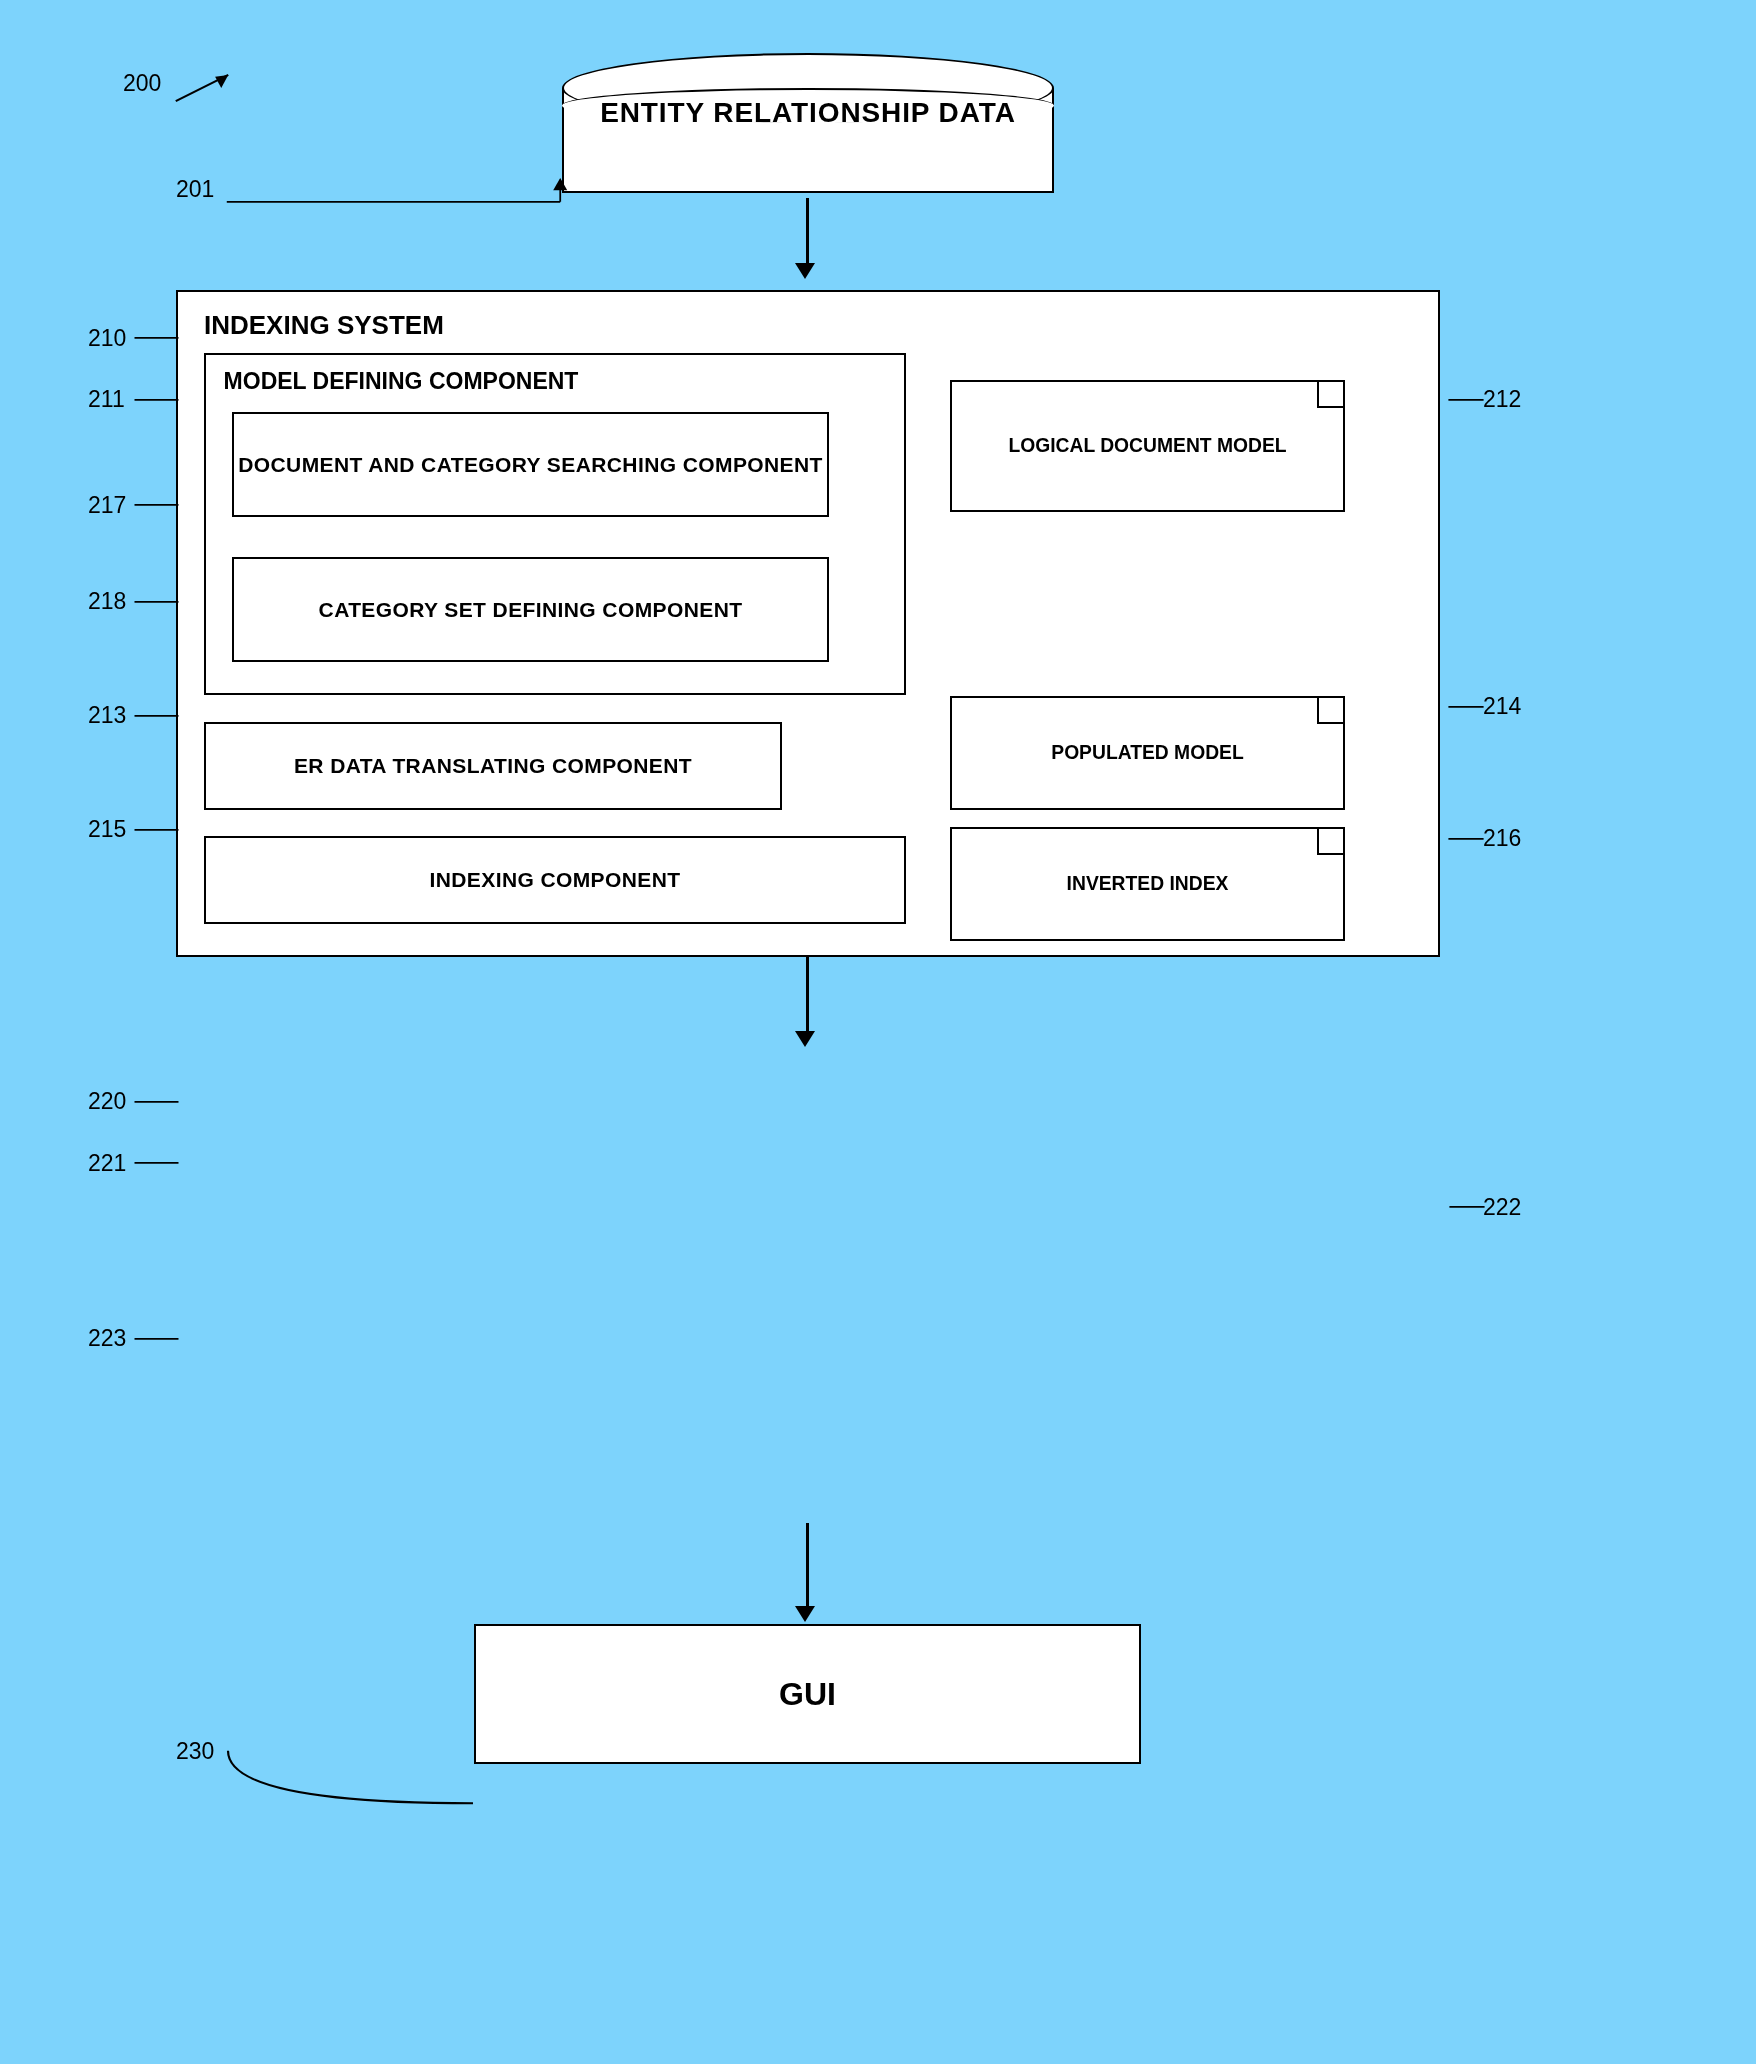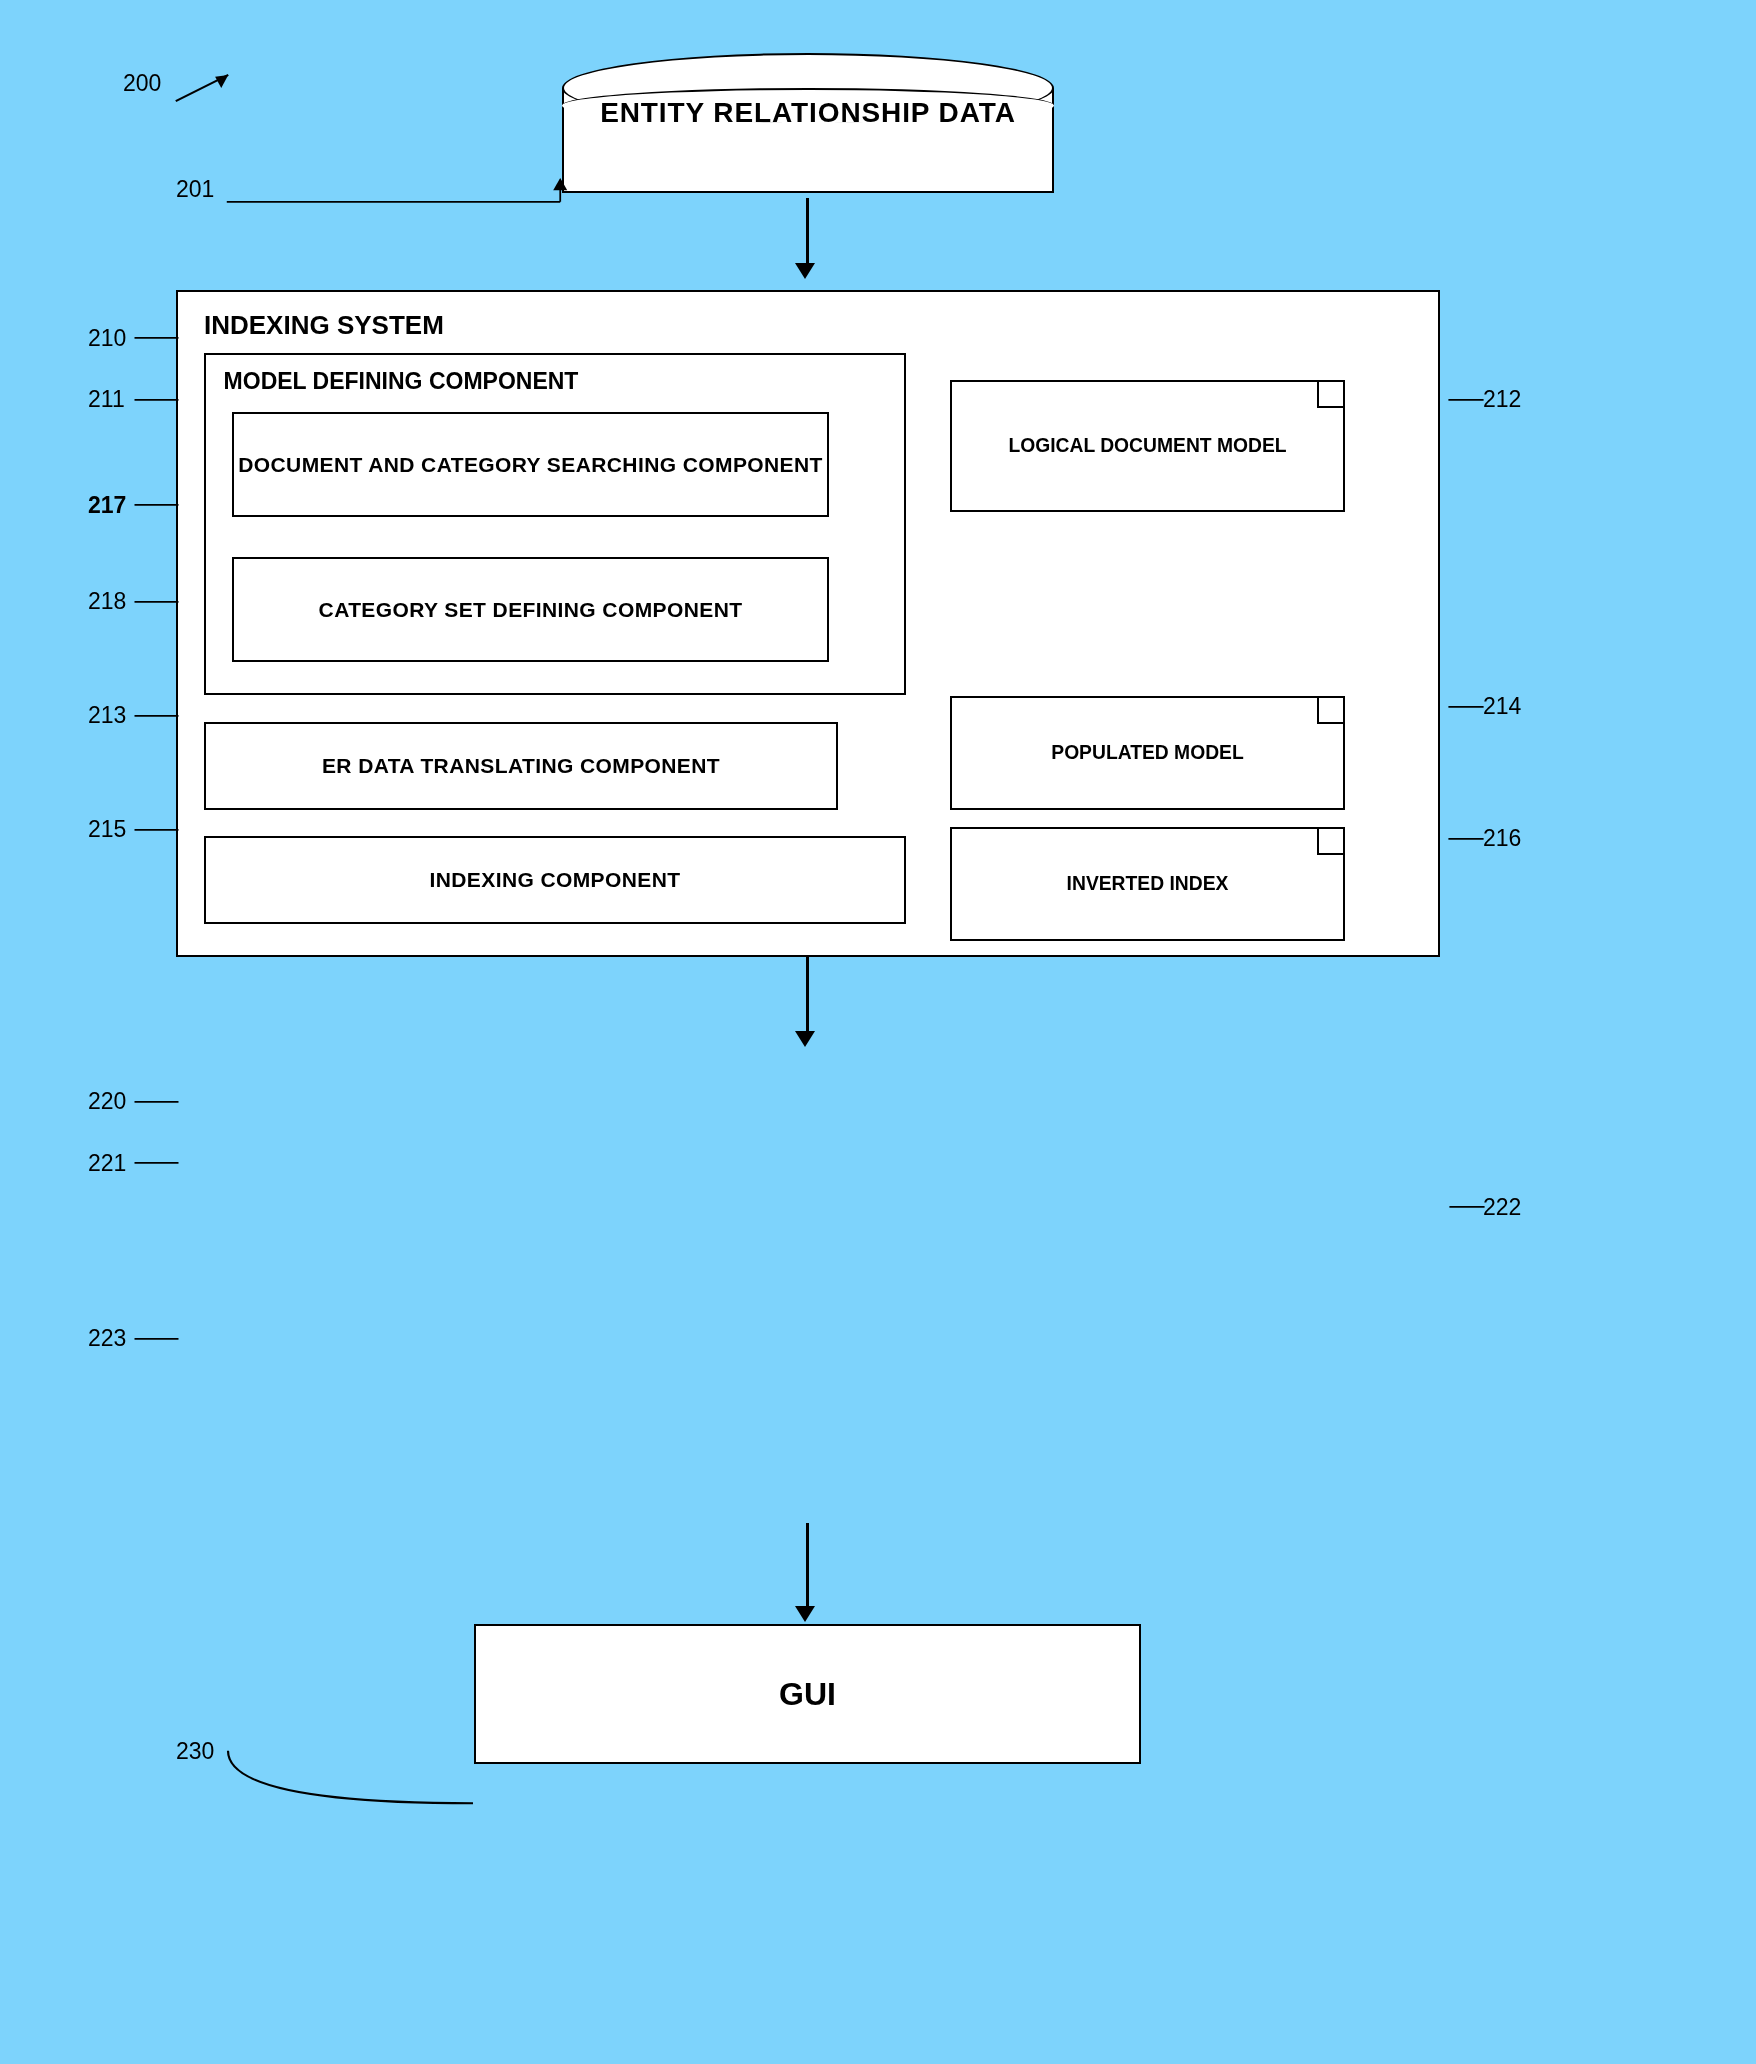--- a/index.html
+++ b/index.html
@@ -163,21 +163,21 @@
 
       <div class="component-box" style="left:26px; top:57px; width:597px; height:105px;">
         <span class="component-label">DOCUMENT AND CATEGORY SEARCHING COMPONENT</span>
       </div>
 
       <div class="component-box" style="left:26px; top:202px; width:597px; height:105px;">
         <span class="component-label">CATEGORY SET DEFINING COMPONENT</span>
       </div>
     </div>
 
-    <div class="component-box" style="left:26px; top:430px; width:634px; height:88px;">
+    <div class="component-box" style="left:26px; top:430px; width:578px; height:88px;">
       <span class="component-label">ER DATA TRANSLATING COMPONENT</span>
     </div>
 
     <div class="component-box" style="left:26px; top:544px; width:702px; height:88px;">
       <span class="component-label">INDEXING COMPONENT</span>
     </div>
 
     <div style="position:absolute; left:772px; top:88px; width:395px; height:132px;">
       <div style="position:absolute; width:100%; height:100%; border:2.6px solid #000; background:#fff;">
         <div style="position:absolute;top:0;right:0;width:26px;height:26px;border-left:2.6px solid #000;border-bottom:2.6px solid #000;background:#fff;"></div>
@@ -229,21 +229,21 @@
   <span class="ref-num" style="left:88px; top:816px;">215</span>
   <svg style="position:absolute;left:130px;top:821px;" width="53" height="17.6" viewBox="0 0 60 20">
     <line x1="5" y1="10" x2="55" y2="10" stroke="#000" stroke-width="2"></line>
   </svg>
 
   <span class="ref-num" style="left:1483px; top:825px;">216</span>
   <svg style="position:absolute;left:1444px;top:830px;" width="44" height="17.6" viewBox="0 0 50 20">
     <line x1="5" y1="10" x2="45" y2="10" stroke="#000" stroke-width="2"></line>
   </svg>
 
-  <span class="ref-num" style="left:88px; top:492px;font-weight:bold;">217</span>
+  <span class="ref-num" style="left:88px; top:492px;">217</span>
   <svg style="position:absolute;left:130px;top:496px;" width="53" height="17.6" viewBox="0 0 60 20">
     <line x1="5" y1="10" x2="55" y2="10" stroke="#000" stroke-width="2"></line>
   </svg>
 
   <span class="ref-num" style="left:88px; top:588px;">218</span>
   <svg style="position:absolute;left:130px;top:593px;" width="53" height="17.6" viewBox="0 0 60 20">
     <line x1="5" y1="10" x2="55" y2="10" stroke="#000" stroke-width="2"></line>
   </svg>
 
   <div class="connector-v" style="left:806px; top:957px; height:79px;"></div>

